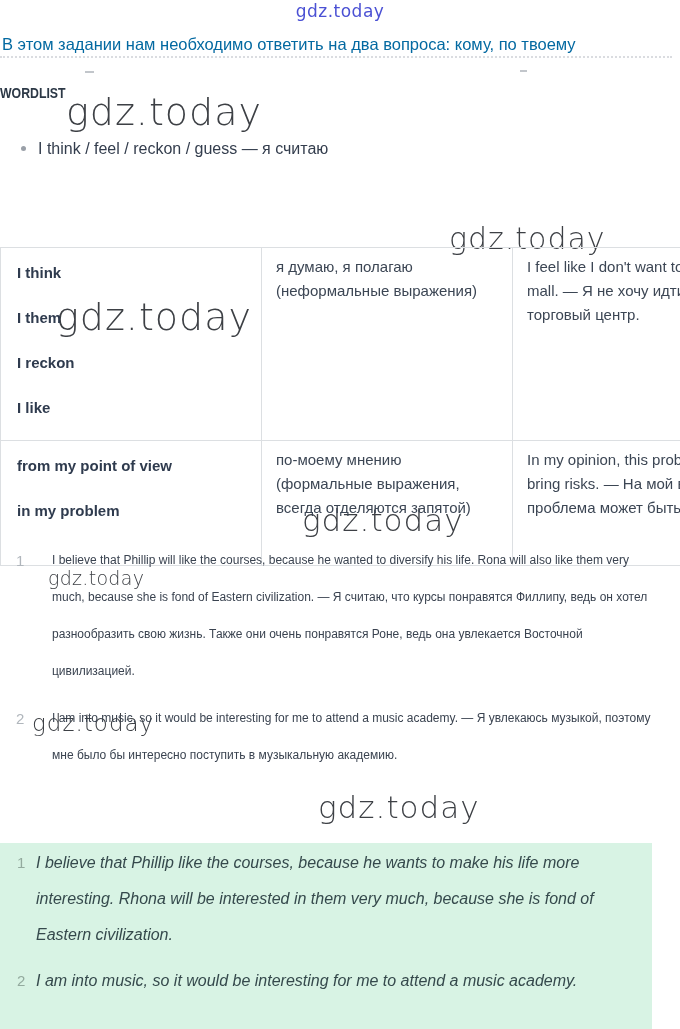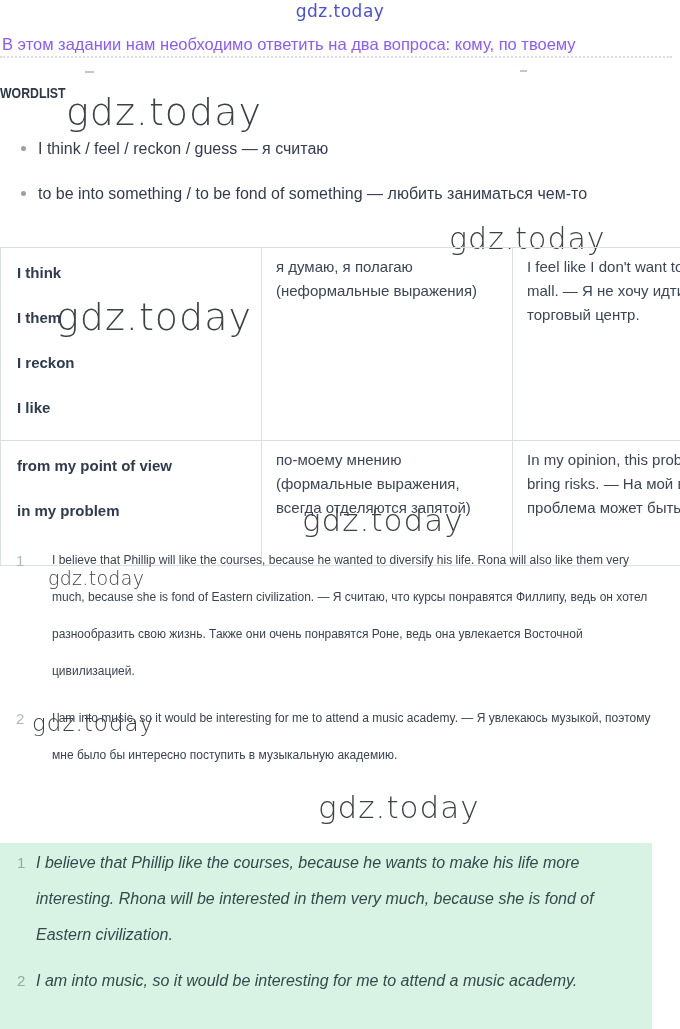--- a/index.html
+++ b/index.html
@@ -23,21 +23,21 @@
   .wm-item2{left:32px;top:710px;font-size:23px;}
   .wm-center{left:318px;top:789px;font-size:31px;}
   .wm-green{left:32px;top:928px;font-size:23px;}
   
   .crop-line{position:absolute;top:56px;left:0;width:672px;height:0;
     border-top:2px dotted rgba(150,155,165,0.35);}
   .dash-a{position:absolute;top:71px;left:85px;width:9px;height:2px;background:#9aa0a8;opacity:.6;}
   .dash-b{position:absolute;top:70px;left:520px;width:7px;height:2px;background:#9aa0a8;opacity:.6;}
   
   .intro{position:absolute;left:2px;top:33px;width:664px;font-size:16.5px;
-    line-height:22px;color:#8b5cf6;}
+    line-height:22px;color:#0369a1;}
   .wordlist-h{position:absolute;left:0;top:84px;font-size:15px;font-weight:bold;
     color:#2c3846;transform:scaleX(.82);transform-origin:left;letter-spacing:0px;}
   
   .bullets{position:absolute;left:0;top:131px;width:648px;}
   .bullet-item{position:relative;padding-left:38px;line-height:36px;
     font-size:16px;color:#333d4d;margin-bottom:9px;}
   .bullet-item .dot{position:absolute;left:21px;top:15px;width:5px;height:5px;
     border-radius:50%;background:#9aa0a8;}
   
   table.vocab{position:absolute;left:0;top:247px;width:679px;
@@ -85,24 +85,20 @@
 
   <div class="intro">В этом задании нам необходимо ответить на два вопроса: кому, по твоему</div>
 
   <div class="wordlist-h">WORDLIST</div>
 
   <div class="bullets">
     <div class="bullet-item">
       <span class="dot"></span>
       <span>I think / feel / reckon / guess — я считаю</span>
     </div>
-    <div class="bullet-item">
-      <span class="dot"></span>
-      <span>to be into something / to be fond of something — любить заниматься чем-то</span>
-    </div>
   </div>
 
   <table class="vocab">
     <tbody>
         <tr class="r1">
       <td class="c-expr">
         <span class="expr-line">I think</span>
         <span class="expr-line">I them</span>
         <span class="expr-line">I reckon</span>
         <span class="expr-line">I like</span>

